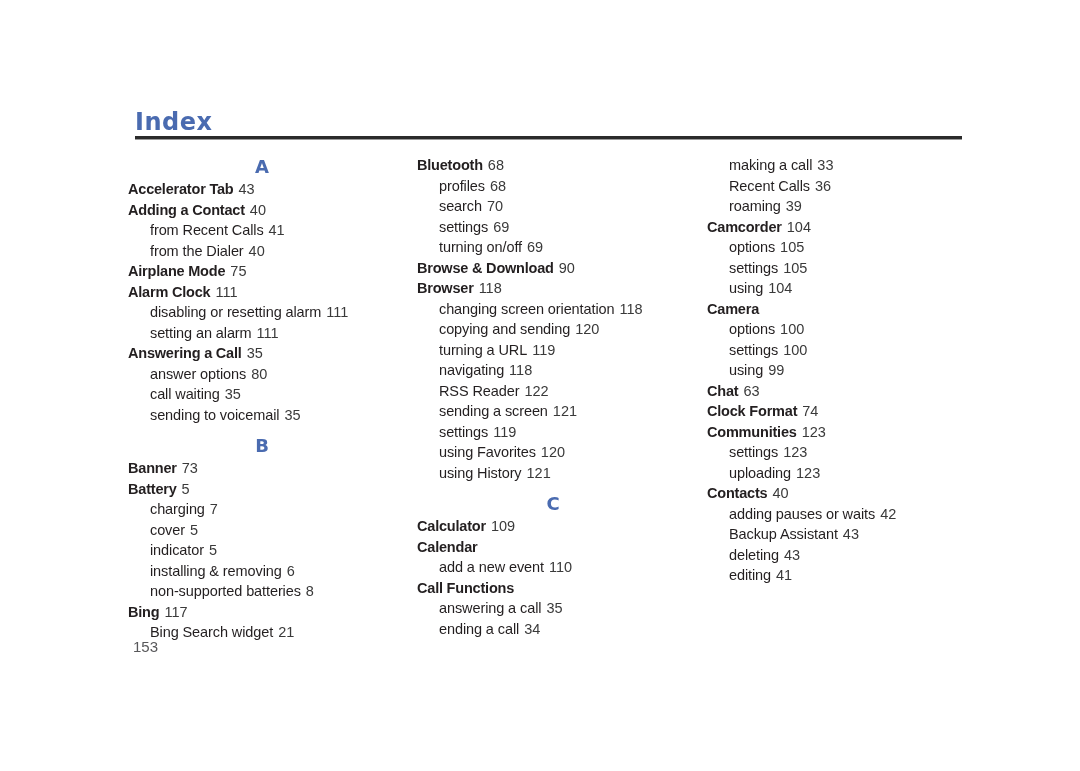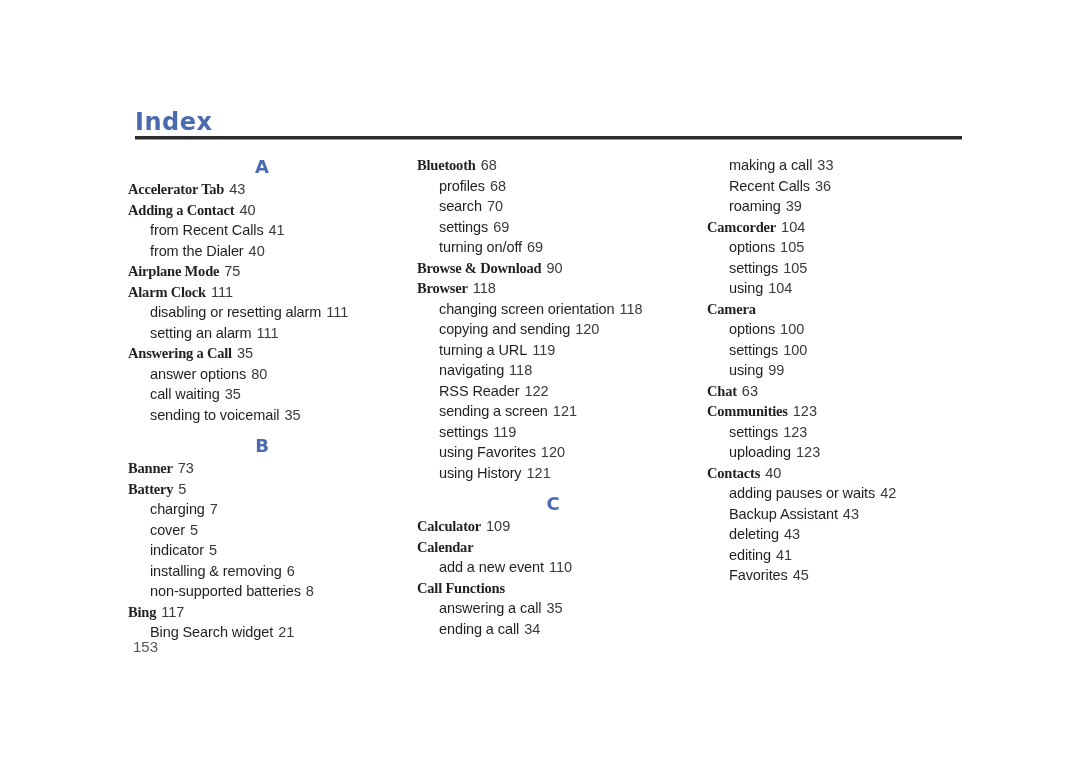--- a/index.html
+++ b/index.html
@@ -77,21 +77,21 @@
     font-weight: bold;
     padding-left: 0;
   }
   .entry.sub {
     font-weight: normal;
     padding-left: 22px;
   }
   .entry .label { }
   .entry.main .label {
     font-weight: bold;
-    font-family: Liberation Serif, serif;
+    font-family: Liberation Sans, sans-serif;
     letter-spacing: -0.2px;
   }
   .entry .pg {
     font-weight: normal;
     font-family: "Liberation Sans", sans-serif;
     margin-left: 5px;
     color: #3a3a3a;
   }
   .entry.sub .label {
     letter-spacing: -0.1px;
@@ -170,27 +170,27 @@
         <div class="entry sub"><span class="label">roaming</span><span class="pg">39</span></div>
         <div class="entry main"><span class="label">Camcorder</span><span class="pg">104</span></div>
         <div class="entry sub"><span class="label">options</span><span class="pg">105</span></div>
         <div class="entry sub"><span class="label">settings</span><span class="pg">105</span></div>
         <div class="entry sub"><span class="label">using</span><span class="pg">104</span></div>
         <div class="entry main"><span class="label">Camera</span></div>
         <div class="entry sub"><span class="label">options</span><span class="pg">100</span></div>
         <div class="entry sub"><span class="label">settings</span><span class="pg">100</span></div>
         <div class="entry sub"><span class="label">using</span><span class="pg">99</span></div>
         <div class="entry main"><span class="label">Chat</span><span class="pg">63</span></div>
+        <div class="entry main"><span class="label">Clock Format</span><span class="pg">74</span></div>
         <div class="entry main"><span class="label">Communities</span><span class="pg">123</span></div>
         <div class="entry sub"><span class="label">settings</span><span class="pg">123</span></div>
         <div class="entry sub"><span class="label">uploading</span><span class="pg">123</span></div>
         <div class="entry main"><span class="label">Contacts</span><span class="pg">40</span></div>
         <div class="entry sub"><span class="label">adding pauses or waits</span><span class="pg">42</span></div>
         <div class="entry sub"><span class="label">Backup Assistant</span><span class="pg">43</span></div>
         <div class="entry sub"><span class="label">deleting</span><span class="pg">43</span></div>
         <div class="entry sub"><span class="label">editing</span><span class="pg">41</span></div>
-        <div class="entry sub"><span class="label">Favorites</span><span class="pg">45</span></div>
       </div>
   </div>
 
   <div class="folio">153</div>
 
 </div>
 
 </body></html>

